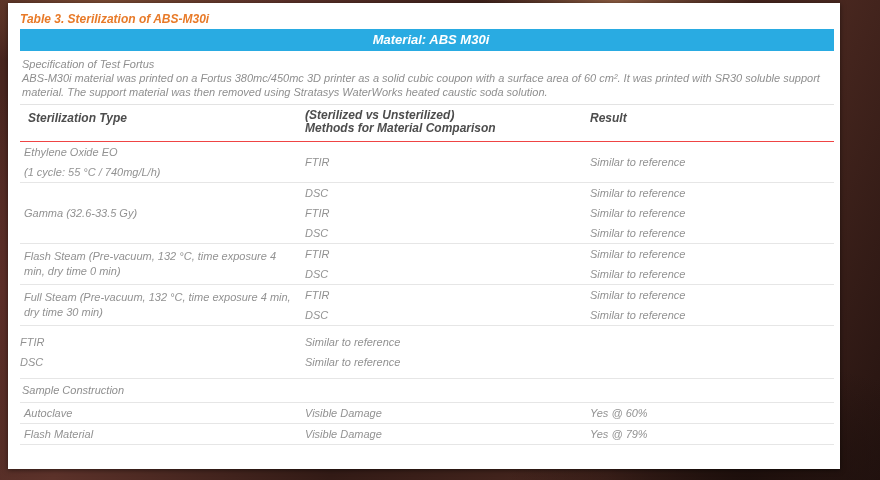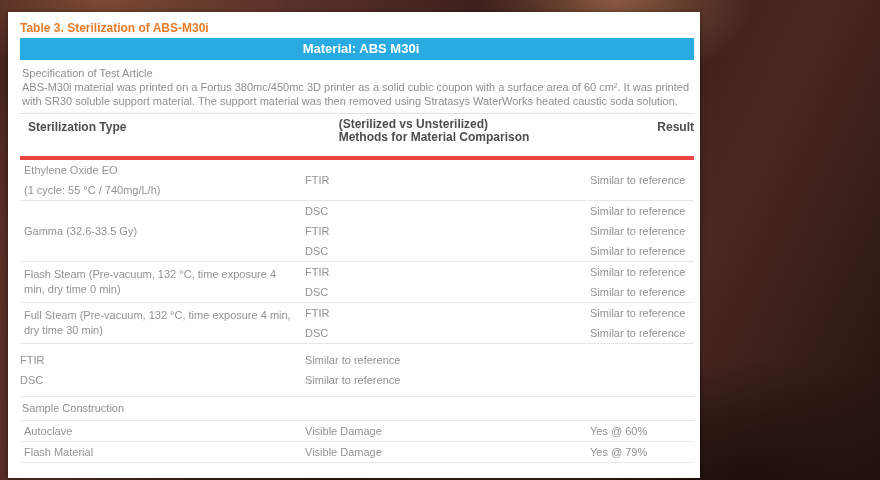--- a/index.html
+++ b/index.html
@@ -11,47 +11,47 @@
   .photo-bg{
     position:absolute;inset:0;
     background:
       radial-gradient(ellipse 300px 120px at 12% 0%, #7a4a33, rgba(0,0,0,0) 60%),
       radial-gradient(ellipse 250px 150px at 70% 0%, #8a5a40, rgba(0,0,0,0) 55%),
       radial-gradient(ellipse 400px 200px at 85% 100%, #1d0f0c, rgba(0,0,0,0) 60%),
       radial-gradient(ellipse 200px 300px at 0% 60%, #5c2e28, rgba(0,0,0,0) 65%),
       linear-gradient(115deg, #46241e 0%, #5c322a 25%, #331b16 50%, #4a2820 75%, #241310 100%);
   }
   .page{
-    position:absolute;left:8px;top:12px;width:692px;height:466px;
+    position:absolute;left:8px;top:3px;width:832px;height:466px;
     background:#ffffff;box-sizing:border-box;
     padding:8px 6px 0 12px;
     box-shadow:0 1px 5px rgba(0,0,0,0.5);
+    font-style:italic;
   }
   .caption{
     height:16px;line-height:16px;
     color:var(--accent-orange,#e87a28);
     font-size:12px;font-weight:bold;
   }
   .material-bar{
     margin-top:2px;height:22px;line-height:22px;
     background:var(--accent-blue,#29abe2);
     color:#ffffff;font-size:13px;font-weight:bold;
     padding-left:8px;
     text-align:center;
   }
   .spec{
     padding:6px 2px 5px 2px;
     border-bottom:1px solid #e3e3e3;
   }
   .body-text{font-size:11px;line-height:14px;color:#8f8f8f;}
   .thead{
     display:flex;align-items:flex-start;
-    padding:4px 0 12px 0;
-    border-bottom:4px solid #ef4444;
-    gap:36px;
+    padding:4px 0 6px 0;
+    border-bottom:1px solid #ef4444;
   }
   .th{font-size:12px;line-height:13px;font-weight:bold;color:#4d4d4d;}
   .col1{width:285px;box-sizing:border-box;}
   .col2{width:285px;box-sizing:border-box;}
   .col3{flex:1;box-sizing:border-box;}
   .th-indent{padding-left:8px;padding-top:3px;}
   .th.col3{padding-top:3px;}
   .group{display:flex;border-bottom:1px solid #e6e6e6;}
   .type-cell{
     width:285px;box-sizing:border-box;padding:0 14px 0 4px;
@@ -90,21 +90,21 @@
 
 <div class="page">
 
   <div class="caption">Table 3. Sterilization of ABS-M30i</div>
 
   <div class="material-bar">
     <span>Material: ABS M30i</span>
   </div>
 
   <div class="spec">
-    <div class="body-text">Specification of Test Article</div>
+    <div class="body-text">Specification of Test Fortus</div>
     <div class="body-text">ABS-M30i material was printed on a Fortus 380mc/450mc 3D printer as a solid cubic coupon with a surface area of 60 cm². It was printed with SR30 soluble support material. The support material was then removed using Stratasys WaterWorks heated caustic soda solution.</div>
   </div>
 
   <div class="thead">
     <div class="col1 th th-indent">Sterilization Type</div>
     <div class="col2 th">
       <div>(Sterilized vs Unsterilized)</div>
       <div>Methods for Material Comparison</div>
     </div>
     <div class="col3 th">Result</div>

